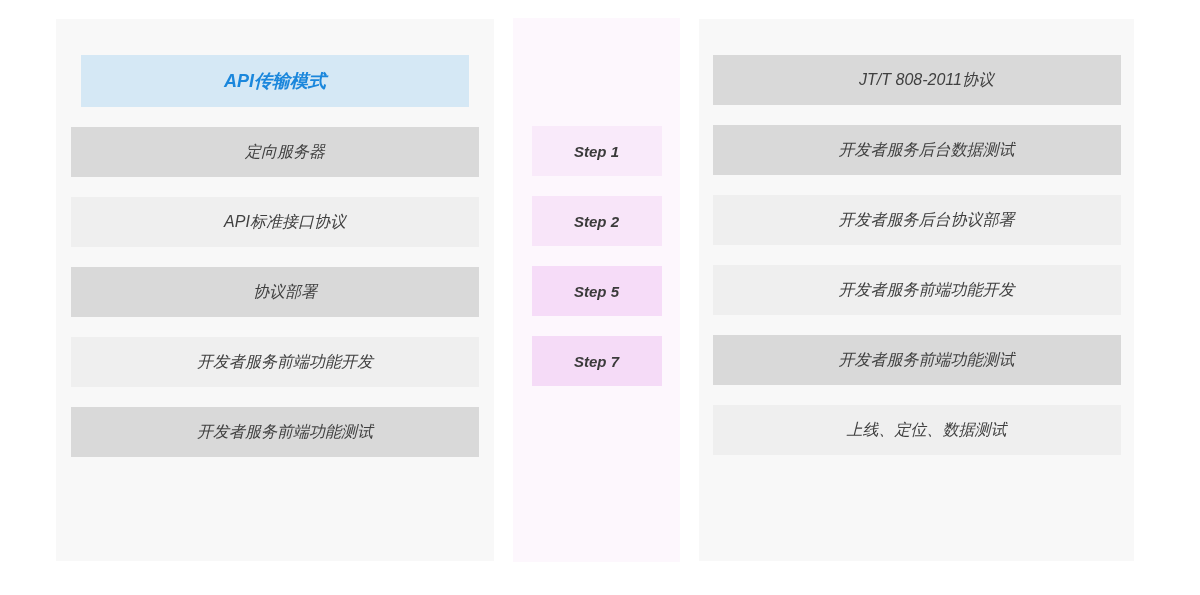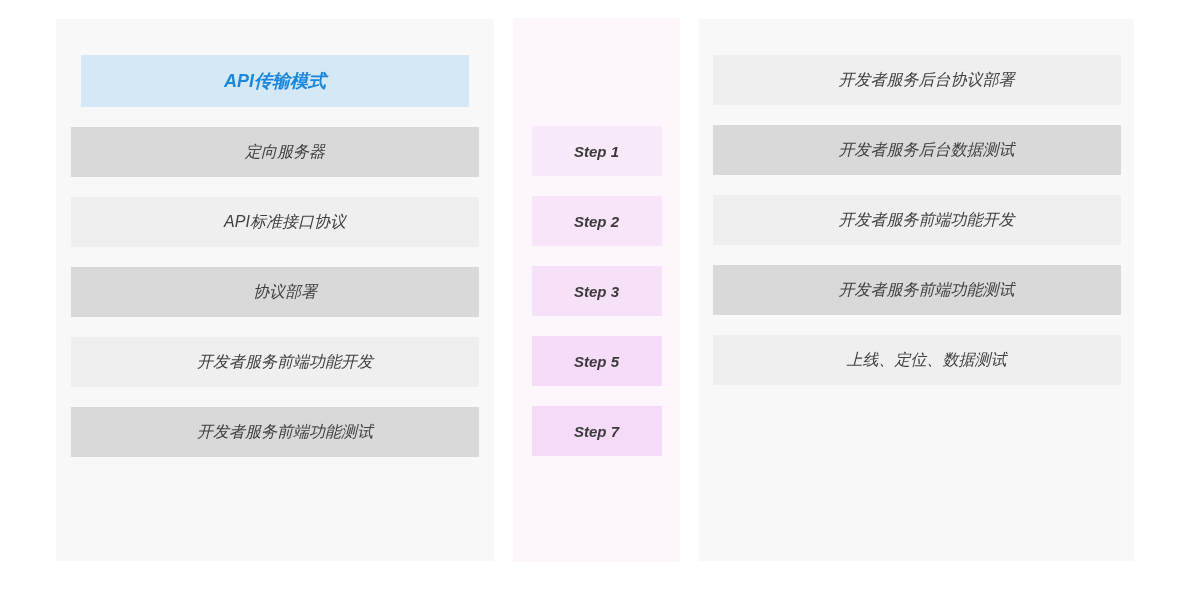--- a/index.html
+++ b/index.html
@@ -98,26 +98,26 @@
     <div class="row row--dark">定向服务器</div>
     <div class="row row--light">API标准接口协议</div>
     <div class="row row--dark">协议部署</div>
     <div class="row row--light">开发者服务前端功能开发</div>
     <div class="row row--dark">开发者服务前端功能测试</div>
   </div>
 
   <div class="panel panel-mid">
     <div class="step" style="background: rgb(249, 234, 250);">Step 1</div>
     <div class="step" style="background: rgb(248, 229, 249);">Step 2</div>
-    <div class="step" style="background: rgb(247, 225, 248);">Step 3</div>
     <div class="step" style="background: rgb(246, 220, 248);">Step 5</div>
     <div class="step" style="background: rgb(245, 219, 247);">Step 7</div>
   </div>
 
   <div class="panel panel-right">
+    <div class="row row--dark">JT/T 808-2011协议</div>
+    <div class="row row--dark">开发者服务后台数据测试</div>
     <div class="row row--light">开发者服务后台协议部署</div>
-    <div class="row row--dark">开发者服务后台数据测试</div>
     <div class="row row--light">开发者服务前端功能开发</div>
     <div class="row row--dark">开发者服务前端功能测试</div>
     <div class="row row--light">上线、定位、数据测试</div>
   </div>
 
 </div>
 
 </body></html>

